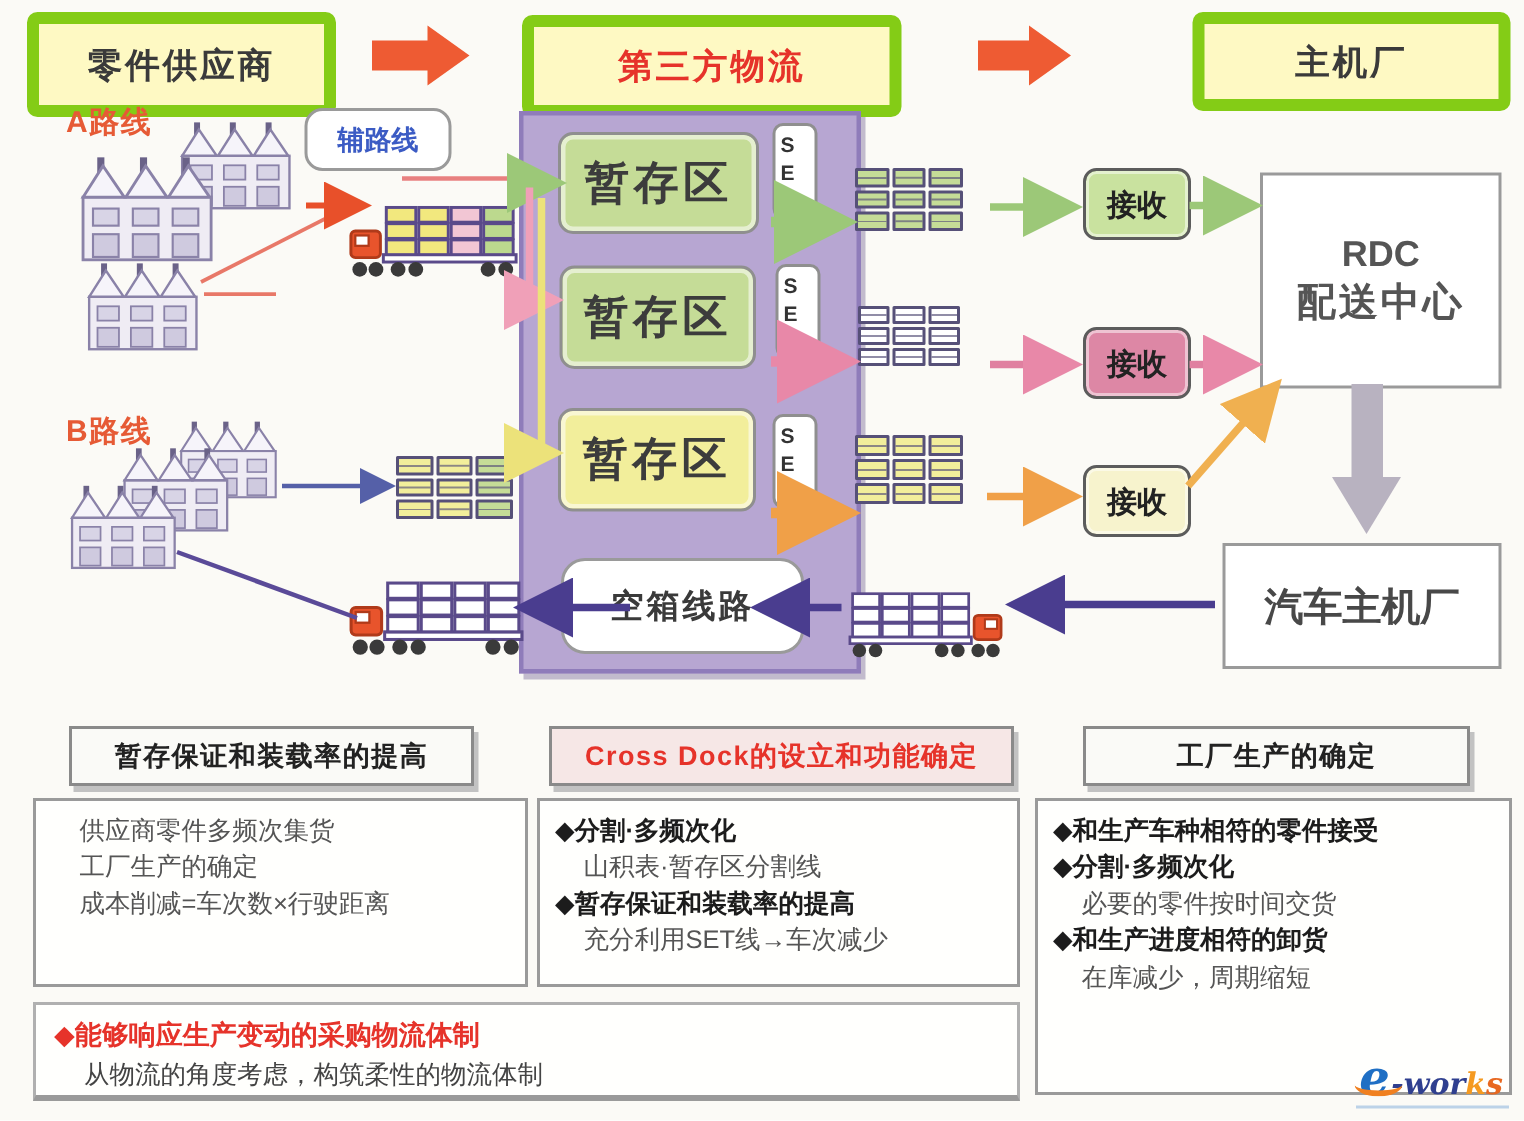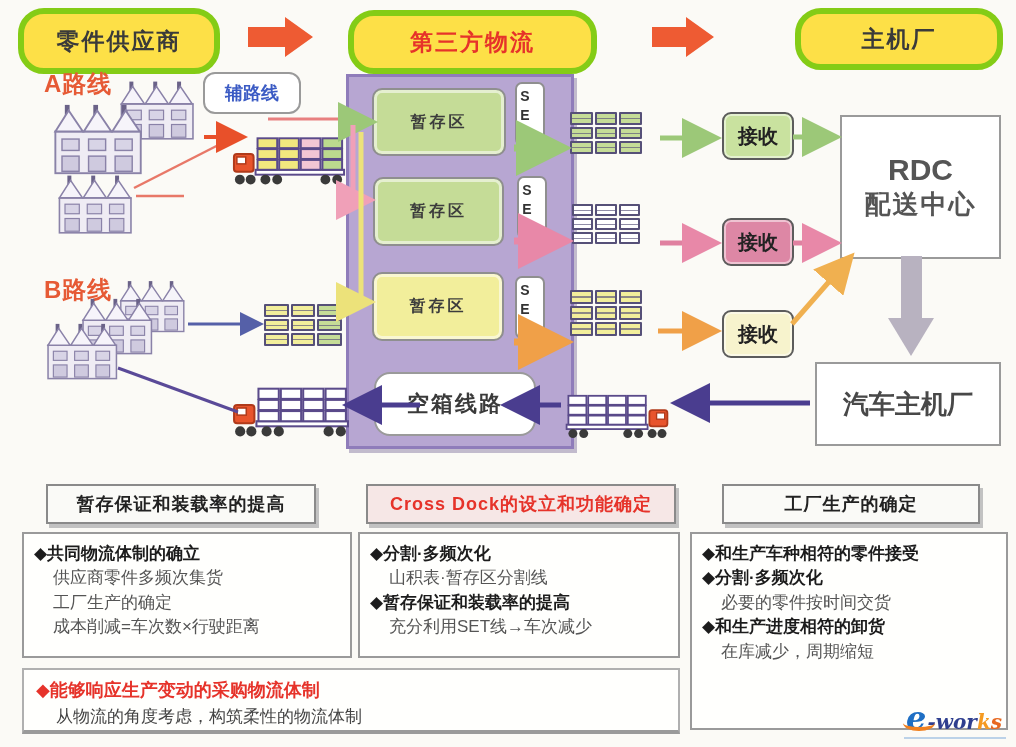--- a/index.html
+++ b/index.html
@@ -2,40 +2,40 @@
 <html><head>
 <meta charset="utf-8">
 <style>
   html,body{margin:0;padding:0;background:#fff;}
   #canvas{
     position:relative;width:1016px;height:747px;background:#fbfaf6;overflow:hidden;
     font-family:"Liberation Sans","DejaVu Sans",sans-serif;color:#333;
   }
   .abs{position:absolute;}
   .rbox{
-    position:absolute;background:#fde047;border:6px solid #84cc16;border-radius:26px;
+    position:absolute;background:#fef9c3;border:8px solid #84cc16;border-radius:7px;
     display:flex;align-items:center;justify-content:center;font-weight:bold;
   }
   .top-label{font-size:23px;color:#3a3a3a;letter-spacing:2px;}
   .red-text{color:#e6332a;}
   .badge{
     position:absolute;background:#fff;border:2px solid #9a9a9a;border-radius:12px;
     display:flex;align-items:center;justify-content:center;
     font-weight:bold;font-size:18px;color:#3b5bc4;
   }
-  .route-label{position:absolute;font-weight:bold;font-size:24px;color:#e65a35;letter-spacing:1px;}
+  .route-label{position:absolute;font-weight:bold;font-size:20px;color:#e65a35;letter-spacing:1px;}
   .panel{
     position:absolute;left:346px;top:74px;width:222px;height:369px;
     background:#b7a6d2;border:3px solid #8f7cba;box-shadow:3px 4px 0 rgba(90,70,130,.35);
   }
   .storage{
     position:absolute;border:2px solid #8f8f8f;border-radius:10px;
     box-shadow:inset 0 0 0 3px rgba(255,255,255,.55);
     display:flex;align-items:center;justify-content:center;
-    font-weight:bold;font-size:16px;color:#3c3c3c;letter-spacing:3px;
+    font-weight:bold;font-size:30px;color:#3c3c3c;letter-spacing:3px;
   }
   .set-box{
     position:absolute;background:#fff;border:2px solid #8f8f8f;border-radius:7px;
     display:flex;align-items:flex-start;justify-content:center;
     font-weight:bold;font-size:14px;color:#333;
     writing-mode:vertical-lr;text-orientation:upright;letter-spacing:3px;padding-top:5px;box-sizing:border-box;
   }
   .empty-line{
     position:absolute;left:374px;top:372px;width:158px;height:60px;background:#fff;
     border:2px solid #9a9a9a;border-radius:16px;display:flex;align-items:center;justify-content:center;
@@ -192,21 +192,21 @@
     <span>接收</span>
   </div>
   <div class="receive" style="left:722px;top:218px;background:#dd87a5;">
     <span>接收</span>
   </div>
   <div class="receive" style="left:722px;top:310px;background:#f7f3cd;">
     <span>接收</span>
   </div>
 
   <div class="bigbox" style="left:840px;top:115px;width:157px;height:140px;">
-    <div style="font-size:30px;">RDC</div>
+    <div style="font-size:24px;">RDC</div>
     <div style="font-size:26px;letter-spacing:2px;">配送中心</div>
   </div>
   <div class="bigbox" style="left:815px;top:362px;width:182px;height:80px;font-size:26px;color:#484848;">
     <span>汽车主机厂</span>
   </div>
 
   <div class="pallet" style="left:570px;top:112px;width:72px;height:42px;">
     <div style="background-color:#c5dc97"></div>
       <div style="background-color:#c5dc97"></div>
       <div style="background-color:#c5dc97"></div>
@@ -355,21 +355,20 @@
     <span>暂存保证和装载率的提高</span>
   </div>
   <div class="sec-header" style="left:366px;top:484px;width:306px;background:#f6e7e6;">
     <span class="red-text">Cross Dock的设立和功能确定</span>
   </div>
   <div class="sec-header" style="left:722px;top:484px;width:254px;">
     <span>工厂生产的确定</span>
   </div>
 
   <div class="sec-body" style="left:22px;top:532px;width:330px;height:126px;">
-    <div class="t">◆共同物流体制的确立</div>
     <div class="s">供应商零件多频次集货</div>
     <div class="s">工厂生产的确定</div>
     <div class="s">成本削减=车次数×行驶距离</div>
   </div>
   <div class="sec-body" style="left:358px;top:532px;width:322px;height:126px;">
     <div class="t">◆分割·多频次化</div>
     <div class="s">山积表·暂存区分割线</div>
     <div class="t">◆暂存保证和装载率的提高</div>
     <div class="s">充分利用SET线→车次减少</div>
   </div>

